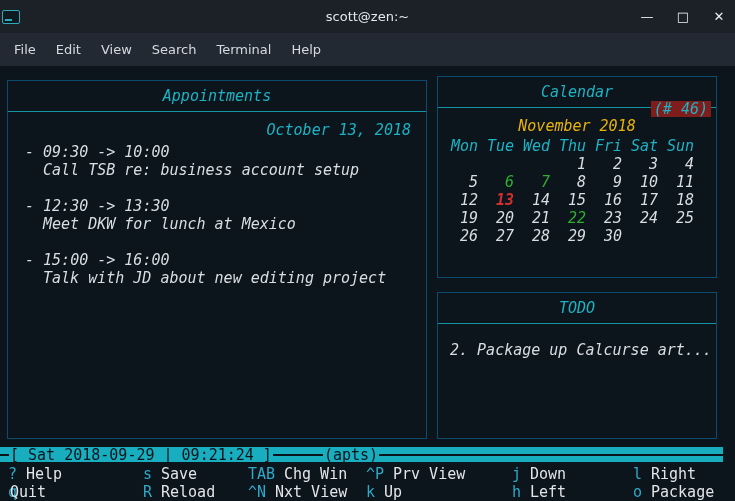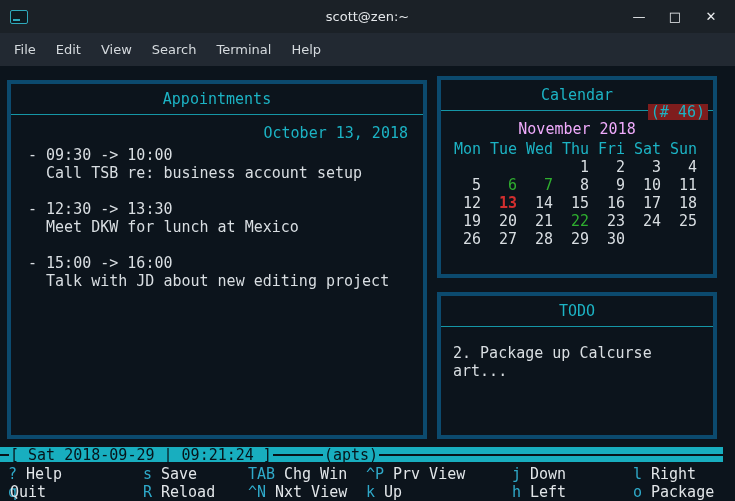--- a/index.html
+++ b/index.html
@@ -2,54 +2,54 @@
 <html><head>
 <meta charset="utf-8">
 <style>
   * { box-sizing: border-box; }
   html,body { margin:0; padding:0; background:#0c141c; }
   .window { position:relative; width:735px; height:501px; background:#0c141c; overflow:hidden;
             font-family:"DejaVu Sans Mono", monospace; }
 
   
   .titlebar { position:relative; height:33px; background:#1b2127; display:flex; align-items:center;
-              padding:0 10px; font-family:"DejaVu Sans", sans-serif; font-size:13px; color:#e4e7ea; }
+              padding:0 2px; font-family:"DejaVu Sans", sans-serif; font-size:13px; color:#e4e7ea; }
   .win-icon { width:18px; height:14px; border:1px solid #2fa9bb; border-radius:2px; background:#0e1a20;
               position:relative; flex:0 0 auto; cursor:pointer; }
   .win-icon-bar { position:absolute; left:2px; bottom:2px; width:7px; height:2px; background:#2fa9bb; }
   .titlebar-title { position:absolute; left:0; right:0; text-align:center; pointer-events:none; }
   .win-controls { margin-left:auto; display:flex; gap:8px; z-index:2; }
   .win-btn { width:28px; height:24px; display:flex; align-items:center; justify-content:center;
              color:#eceff1; font-size:13px; cursor:pointer; }
 
   
   .menubar { height:33px; background:#222932; display:flex; align-items:center; gap:14px;
              padding:0 11px; font-family:"DejaVu Sans", sans-serif; font-size:13px; color:#d5dade; }
   .menu-item { padding:2px 3px; cursor:pointer; }
 
   
   .terminal { position:absolute; top:66px; left:0; right:0; bottom:0; background:#0c141c;
               font-size:15px; line-height:18px; color:#d9dee2; }
 
-  .panel { position:absolute; border:4px solid #0c4a6e; background:#0c141c; }
+  .panel { position:absolute; border:1px solid #0c4a6e; background:#0c141c;font-style:italic; }
   .panel-head { height:31px; border-bottom:1px solid #1596a6; display:flex; align-items:center;
                 justify-content:center; }
   .panel-title { color:#1cb3c4; }
 
   .apts { left:7px; top:14px; width:420px; height:359px; }
   .apts-date { margin-top:9px; text-align:right; padding-right:15px; color:#1cb3c4; }
   .apt-entry { margin-top:18px; }
   .apt-entry.first { margin-top:4px; }
   .apt-time { padding-left:17px; height:18px; }
   .apt-desc { padding-left:35px; height:18px; }
 
   .cal { left:437px; top:10px; width:280px; height:202px; }
   .cal-badge { position:absolute; top:24px; right:5px; background:#7f1d1d; padding:0 3px;
                color:#1cb3c4; line-height:16px; z-index:1; }
-  .cal-month { margin-top:9px; text-align:center; color:#f0abfc; height:18px; }
+  .cal-month { margin-top:9px; text-align:center; color:#eab308; height:18px; }
   .cal-grid { display:grid; grid-template-columns:repeat(7,36px); grid-auto-rows:18px;
               width:252px; margin:2px 0 0 12px; }
   .cal-cell { text-align:right; padding-right:8px; }
   .cal-cell.hdr { color:#1cb3c4; }
   .cal-cell[data-state="appt"] { color:#2fae2f; }
   .cal-cell[data-state="today"] { color:#d22f2f; font-weight:bold; }
 
   .todo { left:437px; top:226px; width:280px; height:147px; }
   .todo-item { margin-top:17px; padding-left:12px; height:18px; }
 

